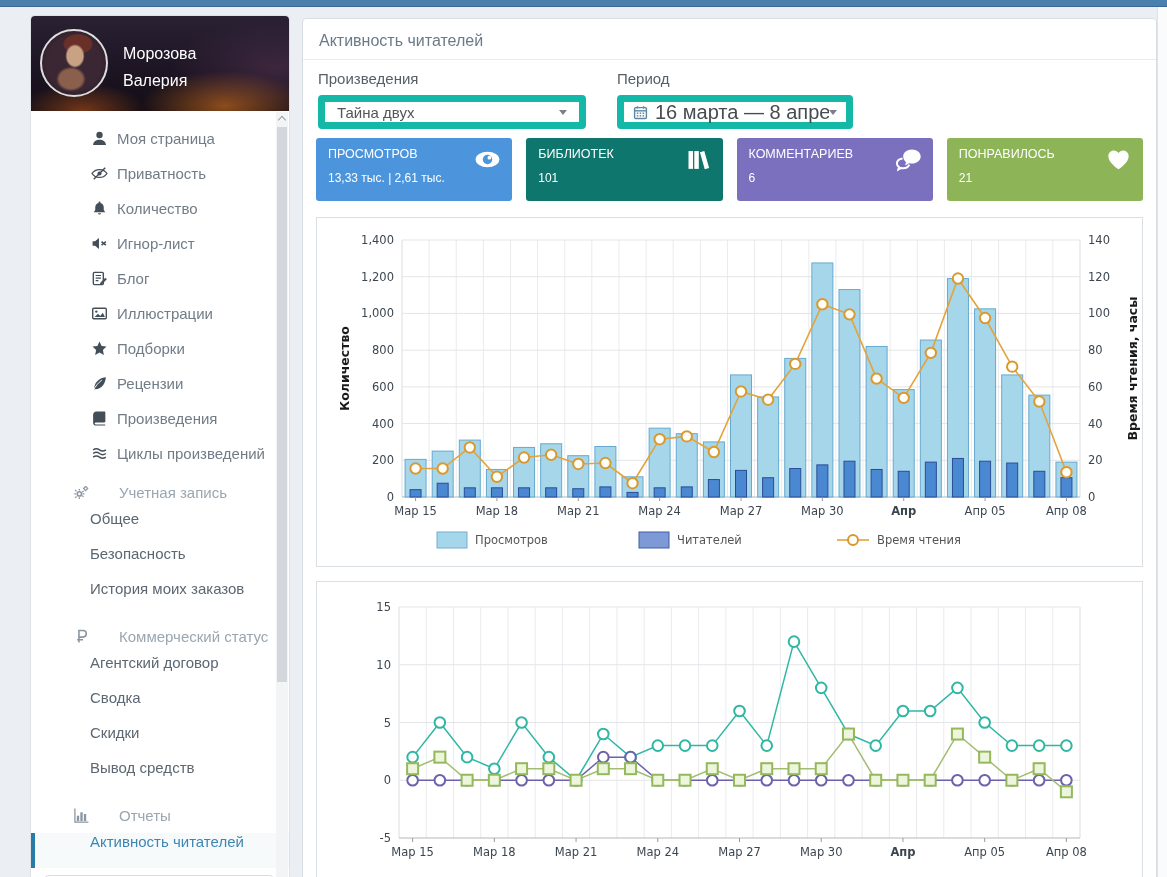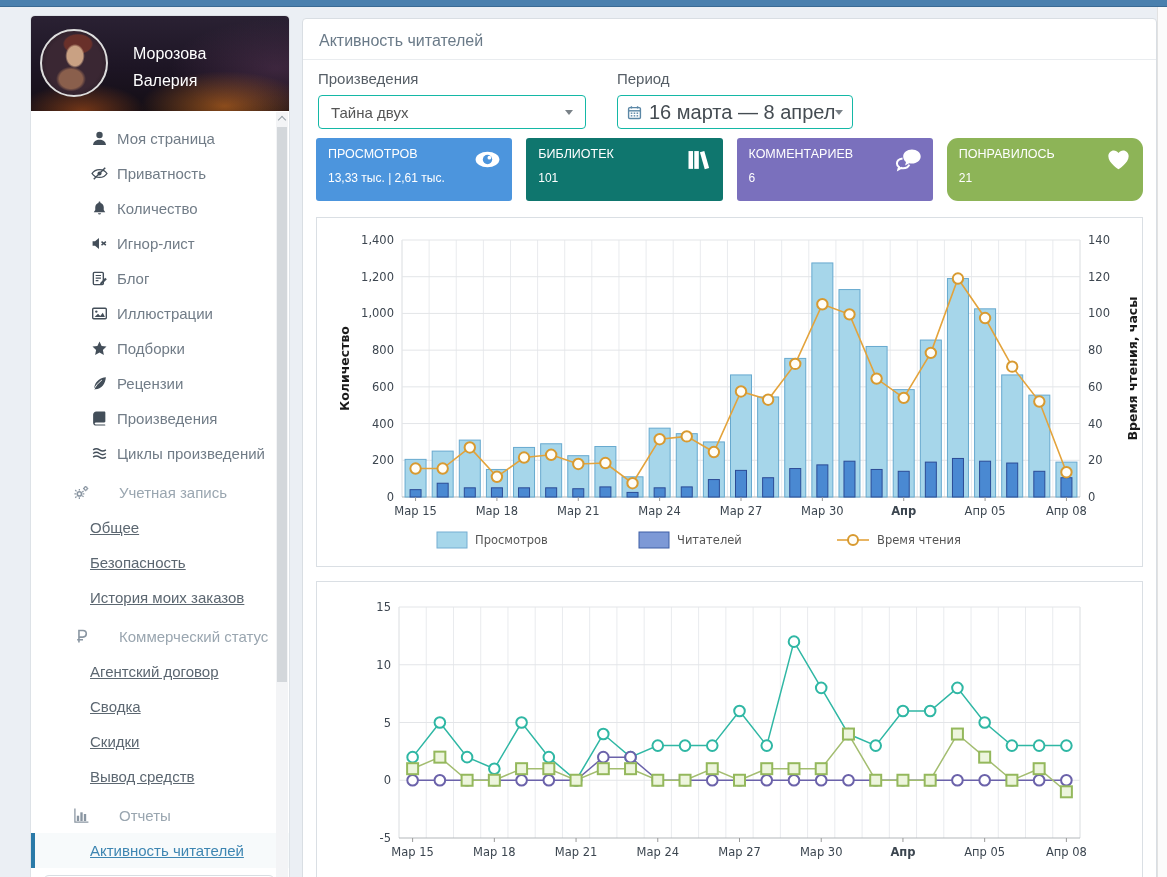--- a/index.html
+++ b/index.html
@@ -14,41 +14,41 @@
       radial-gradient(ellipse 90px 40px at 20% 100%, rgba(210,95,25,.5), transparent 70%),
       radial-gradient(ellipse 150px 70px at 95% 55%, rgba(120,70,110,.35), transparent 70%),
       linear-gradient(180deg,#2a2133 0%, #1d1524 55%, #140e15 100%); }
   .avatar { position:absolute; left:9px; top:13px; width:68px; height:68px; border-radius:50%; border:2px solid #ddd;
     background:
       radial-gradient(ellipse 13px 16px at 33px 25px, #c9a183 0 60%, rgba(201,161,131,0) 75%),
       radial-gradient(ellipse 19px 13px at 36px 13px, #69302a 0 70%, transparent 80%),
       radial-gradient(ellipse 23px 19px at 29px 48px, #8a5f4c 0 50%, transparent 65%),
       radial-gradient(circle at 50% 50%, #3a2733 0 60%, #1c141d 100%);
     background-color:#241a26; }
-  .pname { position:absolute; left:102px; top:24px; color:#fff; font-size:16px; line-height:27px; }
+  .pname { position:absolute; left:92px; top:24px; color:#fff; font-size:16px; line-height:27px; }
   .menu { padding-top:10px; }
   .mi { height:35px; display:flex; align-items:center; padding-left:60px; color:#717c87; font-size:15px; cursor:pointer; }
   .mi .ic { width:17px; height:17px; margin-right:9px; color:#434e59; flex:none; }
   .sec { height:35px; display:flex; align-items:center; padding-left:42px; color:#9aa6b0; font-size:15px; margin-top:4px;gap:20px; }
   .sec .ic { width:17px; height:17px; margin-right:9px; color:#8a96a2; flex:none; }
-  .sub { height:35px; display:flex; align-items:center; padding-left:59px; color:#5c6771; font-size:15px; cursor:pointer;text-decoration:underline; }
+  .sub { height:35px; display:flex; align-items:flex-start; padding-left:59px; color:#5c6771; font-size:15px; cursor:pointer; }
   .sub.active { color:#3e86b2; background:#f7fafb; border-left:4px solid #2a7aa8; padding-left:55px; }
   .ic svg { width:100%; height:100%; display:block; }
   .sb-stub { margin:7px 14px 0 12px; height:40px; border:1px solid #d8dde2; border-radius:6px; }
   .sb-scroll { position:absolute; top:96px; right:1px; bottom:1px; width:12px; background:#f3f4f6; }
   .sb-arrow { height:14px; position:relative; }
   .sb-arrow:after { content:""; position:absolute; left:3px; top:5px; width:5px; height:5px; border-left:1.5px solid #96a0a8; border-top:1.5px solid #96a0a8; transform:rotate(45deg); }
   .sb-thumb { position:absolute; top:15px; left:1px; width:10px; height:555px; background:#d3d7db; }
   
   .card { position:absolute; left:302px; top:18px; width:855px; height:880px; background:#fff; border:1px solid #d9dee3; border-radius:4px; }
   .title { padding:13px 16px 9px 16px; color:#6a7a88; font-size:16px; font-weight:400; }
   .divider { border-bottom:1px solid #e9ecef; }
   .filters { display:flex; padding:10px 16px 0 15px; }
   .fcol label { display:block; color:#565e66; font-size:15px; margin-bottom:8px; }
-  .select { width:268px; height:34px; border:1px solid #14b8a6; border-radius:4px; display:flex; align-items:center; padding:0 12px; color:#555; font-size:15px; cursor:pointer; white-space:nowrap; }
+  .select { width:268px; height:34px; border:7px solid #14b8a6; border-radius:4px; display:flex; align-items:center; padding:0 12px; color:#555; font-size:15px; cursor:pointer; white-space:nowrap; }
   .select .val { flex:1; overflow:hidden; }
   .caret { width:0; height:0; border-left:4.5px solid transparent; border-right:4.5px solid transparent; border-top:5px solid #7a8288; flex:none; }
   .fcol + .fcol { margin-left:31px; }
   .period { width:236px; padding:0 9px; color:#454c52; font-size:20px; }
   .period .cal { width:15px; height:15px; margin-right:7px; color:#5b87a6; flex:none; }
   .period .cal svg { width:100%; height:100%; display:block; }
   
   .stats { display:flex; gap:14px; padding:9px 13px 0 13px; }
   .stat { flex:1; height:63px; border-radius:3px; color:#fff; padding:9px 12px; position:relative; }
   .stat .lb { font-size:12.5px; }
@@ -287,21 +287,21 @@
       <div class="stat" style="background: rgb(122, 112, 189); --card: #7a70bd;">
         <div class="lb">КОММЕНТАРИЕВ</div>
         <div class="vl">6</div>
         <span class="sic">
           <svg viewBox="0 0 16 16" fill="currentColor">
             <path d="M10.2 1.6c3.1 0 5.6 2 5.6 4.5S13.3 10.6 10.2 10.6c-.6 0-1.2-.1-1.7-.2L5.8 11.8l.6-2.2c-1.1-.8-1.8-2.1-1.8-3.5 0-2.5 2.5-4.5 5.6-4.5z"></path>
             <path d="M4.2 7.3C2.2 7.6.6 8.9.6 10.5c0 .9.5 1.7 1.3 2.3l-.4 1.6 1.9-1c.4.1.8.2 1.2.2 1.8 0 3.4-1 3.9-2.3" fill="none" stroke="currentColor" stroke-width="1.3"></path>
           </svg>
         </span>
       </div>
-      <div class="stat" style="background: rgb(141, 180, 87); border-radius: 11px; --card: #8db457;">
+      <div class="stat" style="background: rgb(141, 180, 87); --card: #8db457;">
         <div class="lb">ПОНРАВИЛОСЬ</div>
         <div class="vl">21</div>
         <span class="sic">
           <svg viewBox="0 0 16 16" fill="currentColor">
             <path d="M8 14.3S1.5 10.2 1.5 5.9c0-2 1.6-3.6 3.5-3.6 1.2 0 2.3.6 3 1.6.7-1 1.8-1.6 3-1.6 1.9 0 3.5 1.6 3.5 3.6 0 4.3-6.5 8.4-6.5 8.4z"></path>
           </svg>
         </span>
       </div>
     </div>
   <div class="chart-panel">

